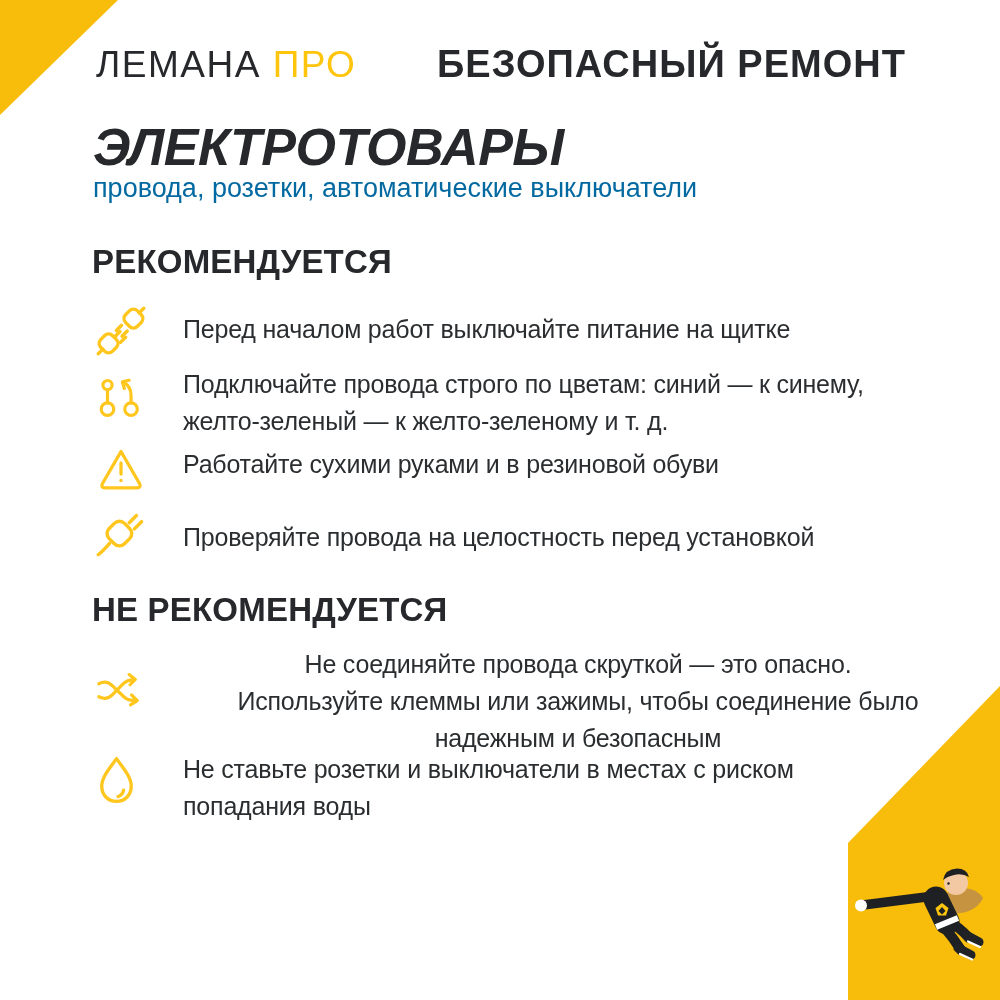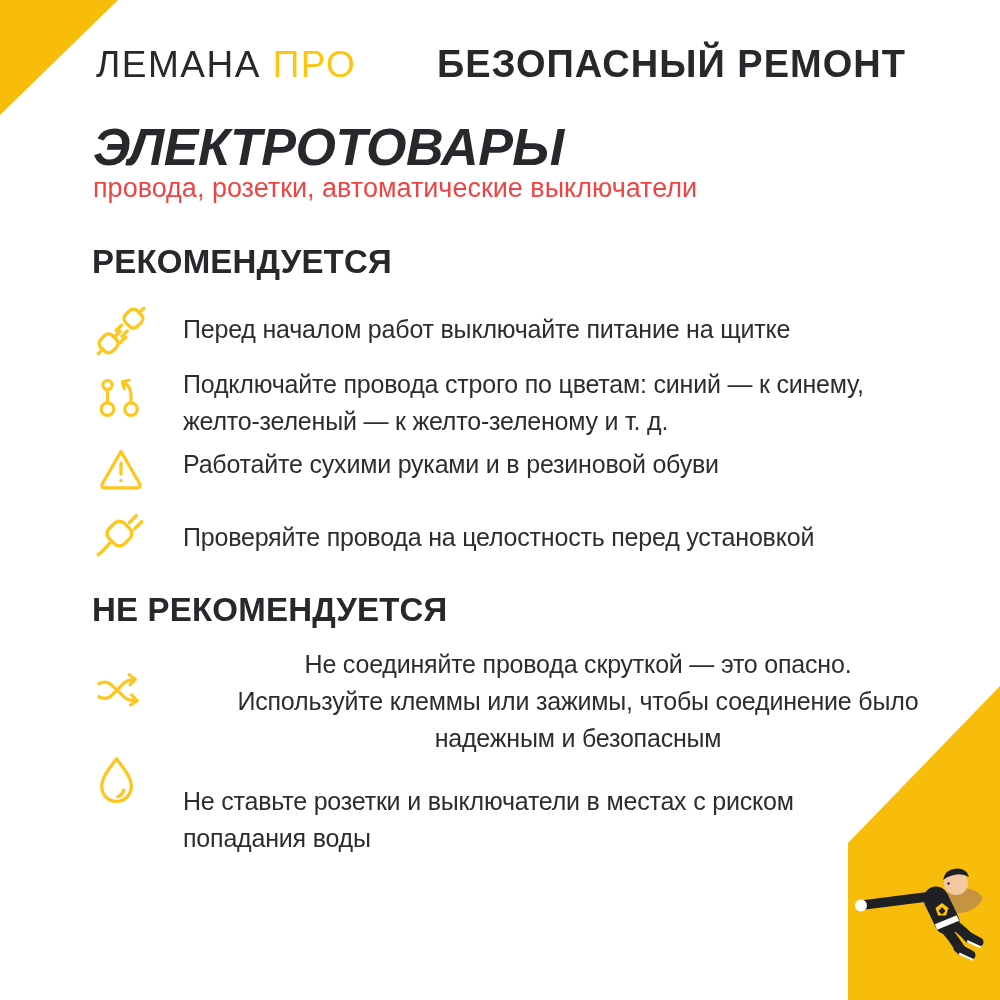--- a/index.html
+++ b/index.html
@@ -39,21 +39,21 @@
   }
 
   .category-title {
     left:93px; top:117px;
     font-size:52px; font-weight:900; letter-spacing:-0.5px;
     white-space:nowrap;
     font-style:italic;
   }
   .category-subtitle {
     left:93px; top:173px;
-    font-size:27px; font-weight:400; color:#ef4444;
+    font-size:27px; font-weight:400; color:#0369a1;
     white-space:nowrap;
   }
 
   .section-heading {
     font-size:33px; font-weight:900; letter-spacing:0.2px;
     white-space:nowrap;
   }
   #rec-heading { left:92px; top:243px;text-align:center; }
   #notrec-heading { left:92px; top:591px; }
 
@@ -140,21 +140,21 @@
 <div class="abs item-text" style="left:183px; top:646px; width:790px;text-align:center;">Не соединяйте провода скруткой — это опасно.
 Используйте клеммы или зажимы, чтобы соединение было
 надежным и безопасным</div>
 
 <div class="icon-box" style="left:93px; top:752px;">
   <svg width="47" height="57" viewBox="0 0 46 56" fill="none" stroke="#FFC61E" stroke-width="3.3" stroke-linecap="round" stroke-linejoin="round">
     <path d="M23,6.5 C28.5,14.5 37.5,24 37.5,33.5 C37.5,42.6 31,48.5 23,48.5 C15,48.5 8.5,42.6 8.5,33.5 C8.5,24 17.5,14.5 23,6.5 Z"></path>
     <path d="M30,37.5 Q29,42.5 24.5,43.8"></path>
   </svg>
 </div>
-<div class="abs item-text" style="left:183px; top:751px; width:760px;margin-top:32px;">Не ставьте розетки и выключатели в местах с риском
+<div class="abs item-text" style="left:183px; top:751px; width:760px;">Не ставьте розетки и выключатели в местах с риском
 попадания воды</div>
 
 <div id="corner-br" class="abs"></div>
 
 <div class="abs" style="left:850px; top:863px;">
   <svg width="134" height="120" viewBox="0 0 134 120">
     <path d="M97,30 C112,22 126,24 133,35 C128,46 116,51 104,50 C98,49.5 93,45 92,39 Z" fill="#C69440"></path>
     <line x1="13" y1="42" x2="84" y2="33" stroke="#1E2023" stroke-width="9.5" stroke-linecap="round"></line>
     <circle cx="11" cy="42.5" r="6" fill="#ffffff"></circle>
     <line x1="86" y1="36" x2="97" y2="59" stroke="#1E2023" stroke-width="25" stroke-linecap="round"></line>

